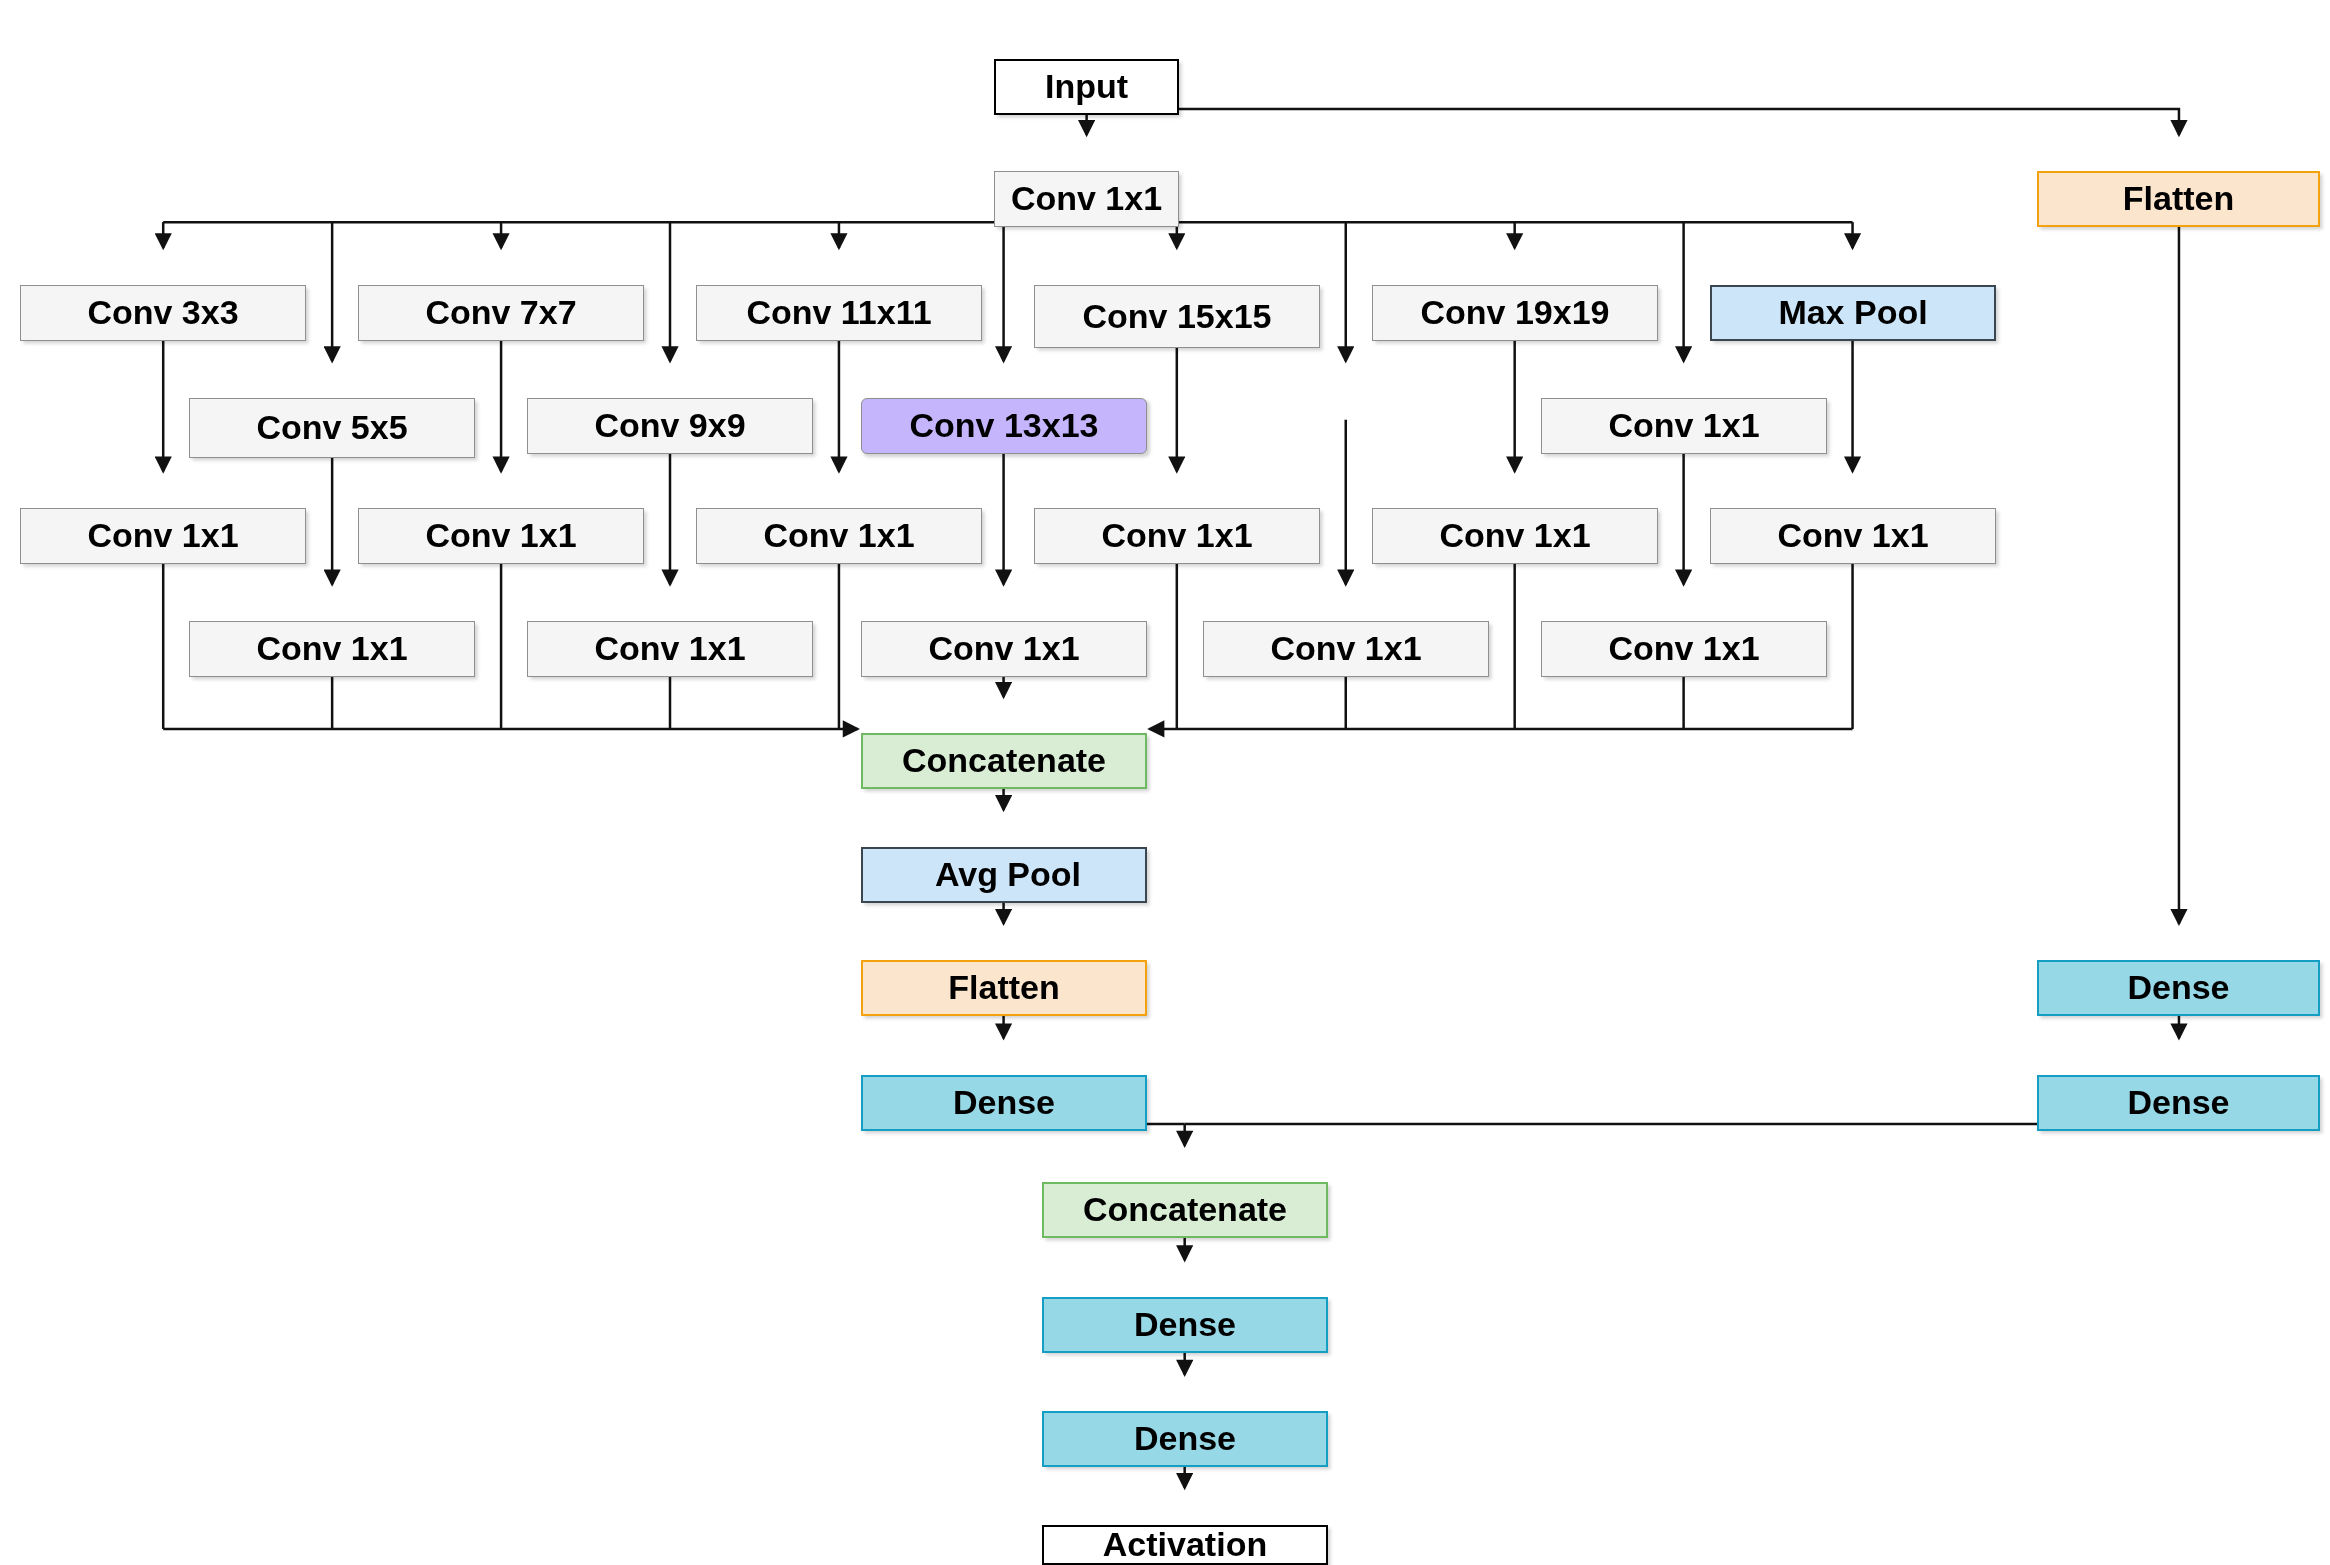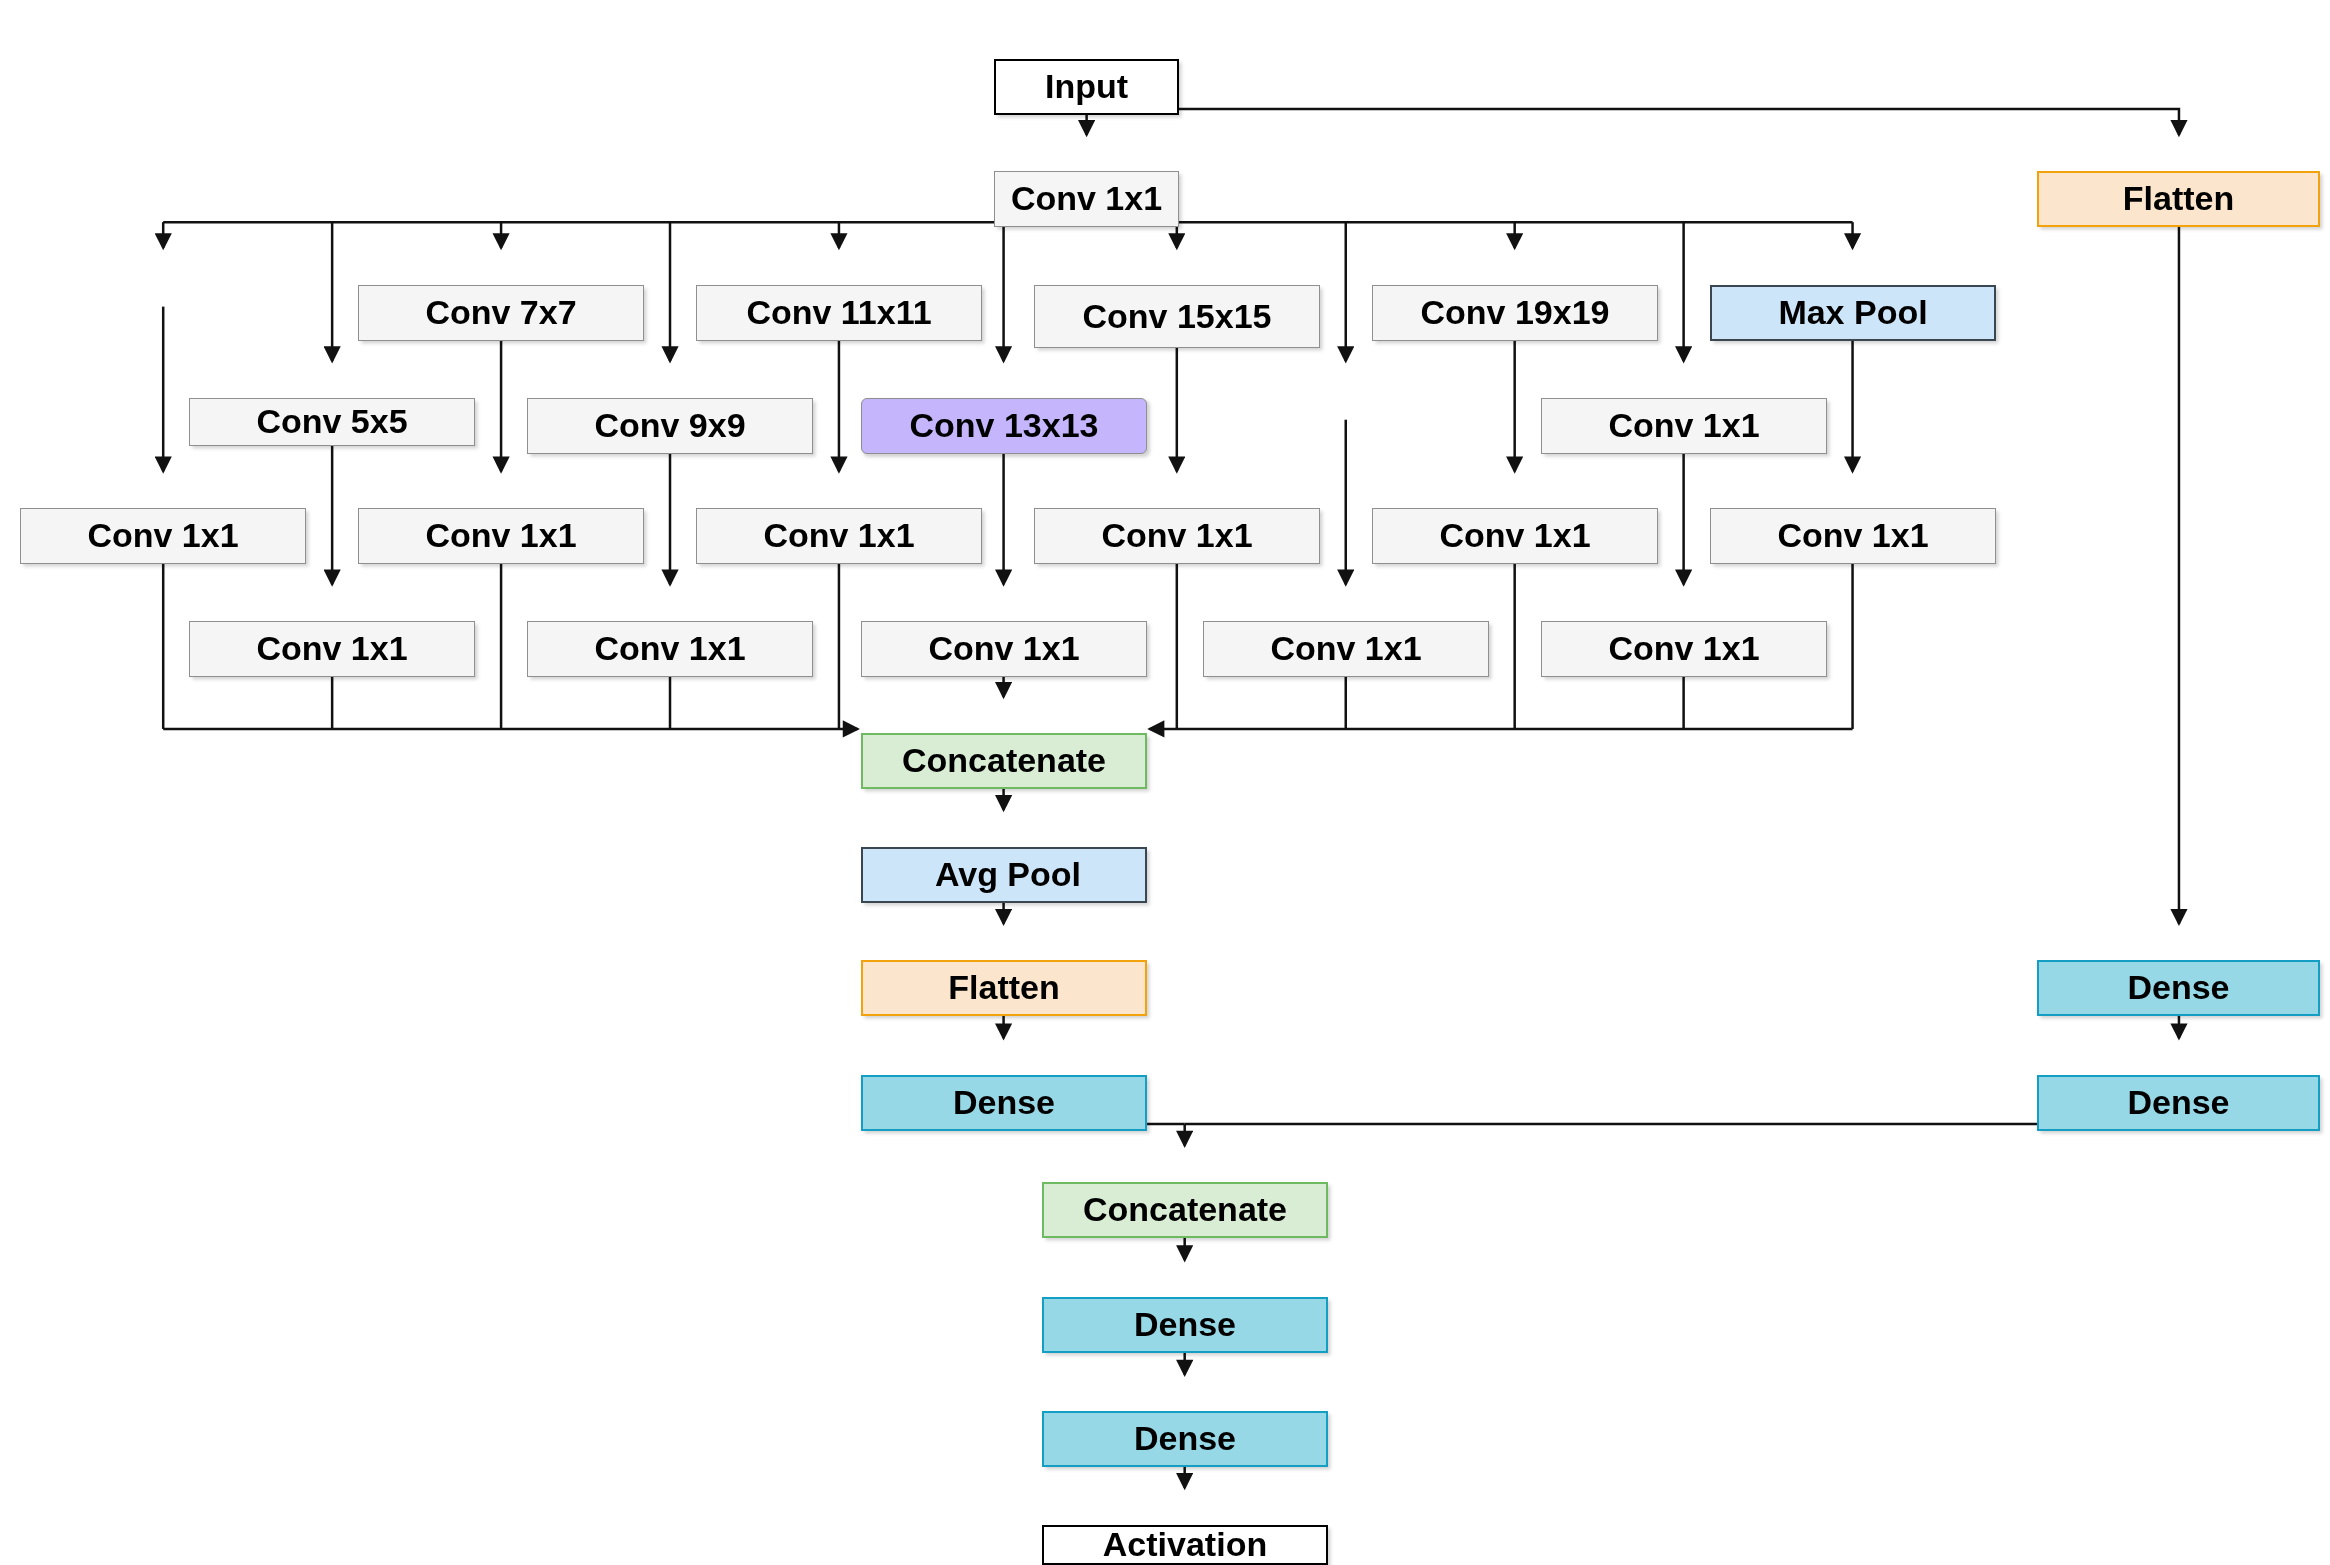--- a/index.html
+++ b/index.html
@@ -102,36 +102,39 @@
 
 <div class="node node-io" style="left: 994px; top: 25px; width: 185px; height: 56px; background: rgb(255, 255, 255); border-color: rgb(0, 0, 0); border-width: 2.1px;">
       <span class="lbl">Input</span>
     </div>
     <div class="node node-conv" style="left: 994px; top: 137px; width: 185px; height: 56px; background: rgb(245, 245, 245); border-color: rgb(143, 143, 143); border-width: 1.4px;">
       <span class="lbl">Conv 1x1</span>
     </div>
     <div class="node node-flatten" style="left: 2037px; top: 137px; width: 283px; height: 56px; background: rgb(252, 229, 205); border-color: rgb(242, 162, 13); border-width: 2.9px;">
       <span class="lbl">Flatten</span>
     </div>
+    <div class="node node-conv" style="left: 20px; top: 251px; width: 286px; height: 56px; background: rgb(245, 245, 245); border-color: rgb(143, 143, 143); border-width: 1.4px;">
+      <span class="lbl">Conv 3x3</span>
+    </div>
     <div class="node node-conv" style="left: 358px; top: 251px; width: 286px; height: 56px; background: rgb(245, 245, 245); border-color: rgb(143, 143, 143); border-width: 1.4px;">
       <span class="lbl">Conv 7x7</span>
     </div>
     <div class="node node-conv" style="left: 696px; top: 251px; width: 286px; height: 56px; background: rgb(245, 245, 245); border-color: rgb(143, 143, 143); border-width: 1.4px;">
       <span class="lbl">Conv 11x11</span>
     </div>
     <div class="node node-conv" style="left: 1034px; top: 251px; width: 286px; height: 63px; background: rgb(245, 245, 245); border-color: rgb(143, 143, 143); border-width: 1.4px;">
       <span class="lbl">Conv 15x15</span>
     </div>
     <div class="node node-conv" style="left: 1372px; top: 251px; width: 286px; height: 56px; background: rgb(245, 245, 245); border-color: rgb(143, 143, 143); border-width: 1.4px;">
       <span class="lbl">Conv 19x19</span>
     </div>
     <div class="node node-pool" style="left: 1710px; top: 251px; width: 286px; height: 56px; background: rgb(204, 229, 249); border-color: rgb(58, 71, 80); border-width: 2.9px;">
       <span class="lbl">Max Pool</span>
     </div>
-    <div class="node node-conv" style="left: 189px; top: 364px; width: 286px; height: 48px; background: rgb(245, 245, 245); border-color: rgb(143, 143, 143); border-width: 1.4px;">
+    <div class="node node-conv" style="left: 189px; top: 364px; width: 286px; height: 60px; background: rgb(245, 245, 245); border-color: rgb(143, 143, 143); border-width: 1.4px;">
       <span class="lbl">Conv 5x5</span>
     </div>
     <div class="node node-conv" style="left: 527px; top: 364px; width: 286px; height: 56px; background: rgb(245, 245, 245); border-color: rgb(143, 143, 143); border-width: 1.4px;">
       <span class="lbl">Conv 9x9</span>
     </div>
     <div class="node node-conv" style="left: 861px; top: 364px; width: 286px; height: 56px; background: #c4b5fd; border-color: rgb(143, 143, 143); border-width: 1.4px; border-radius: 6px;">
       <span class="lbl">Conv 13x13</span>
     </div>
     <div class="node node-conv" style="left: 1541px; top: 364px; width: 286px; height: 56px; background: rgb(245, 245, 245); border-color: rgb(143, 143, 143); border-width: 1.4px;">
       <span class="lbl">Conv 1x1</span>

